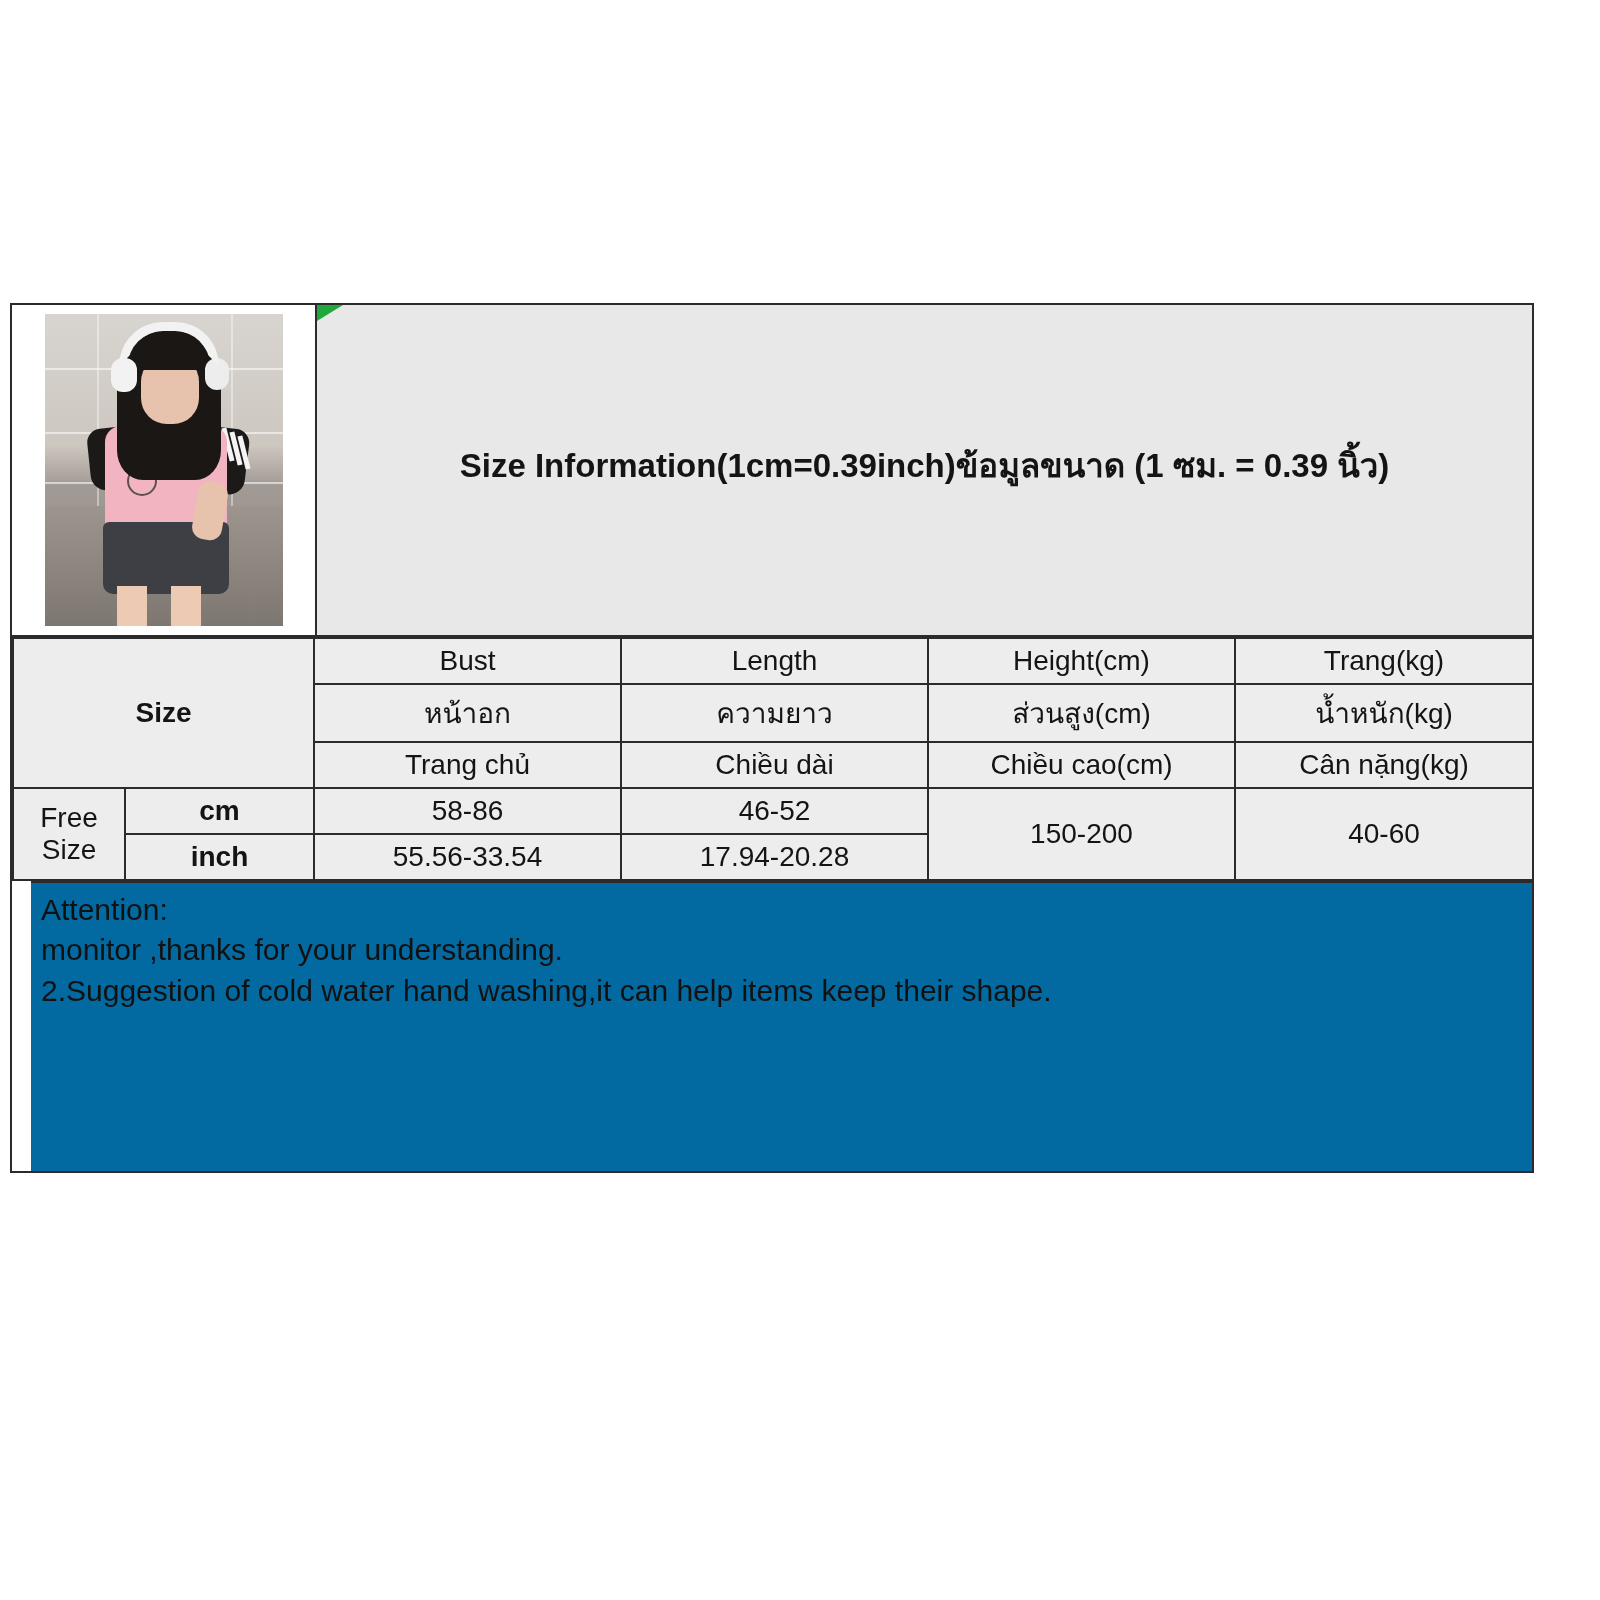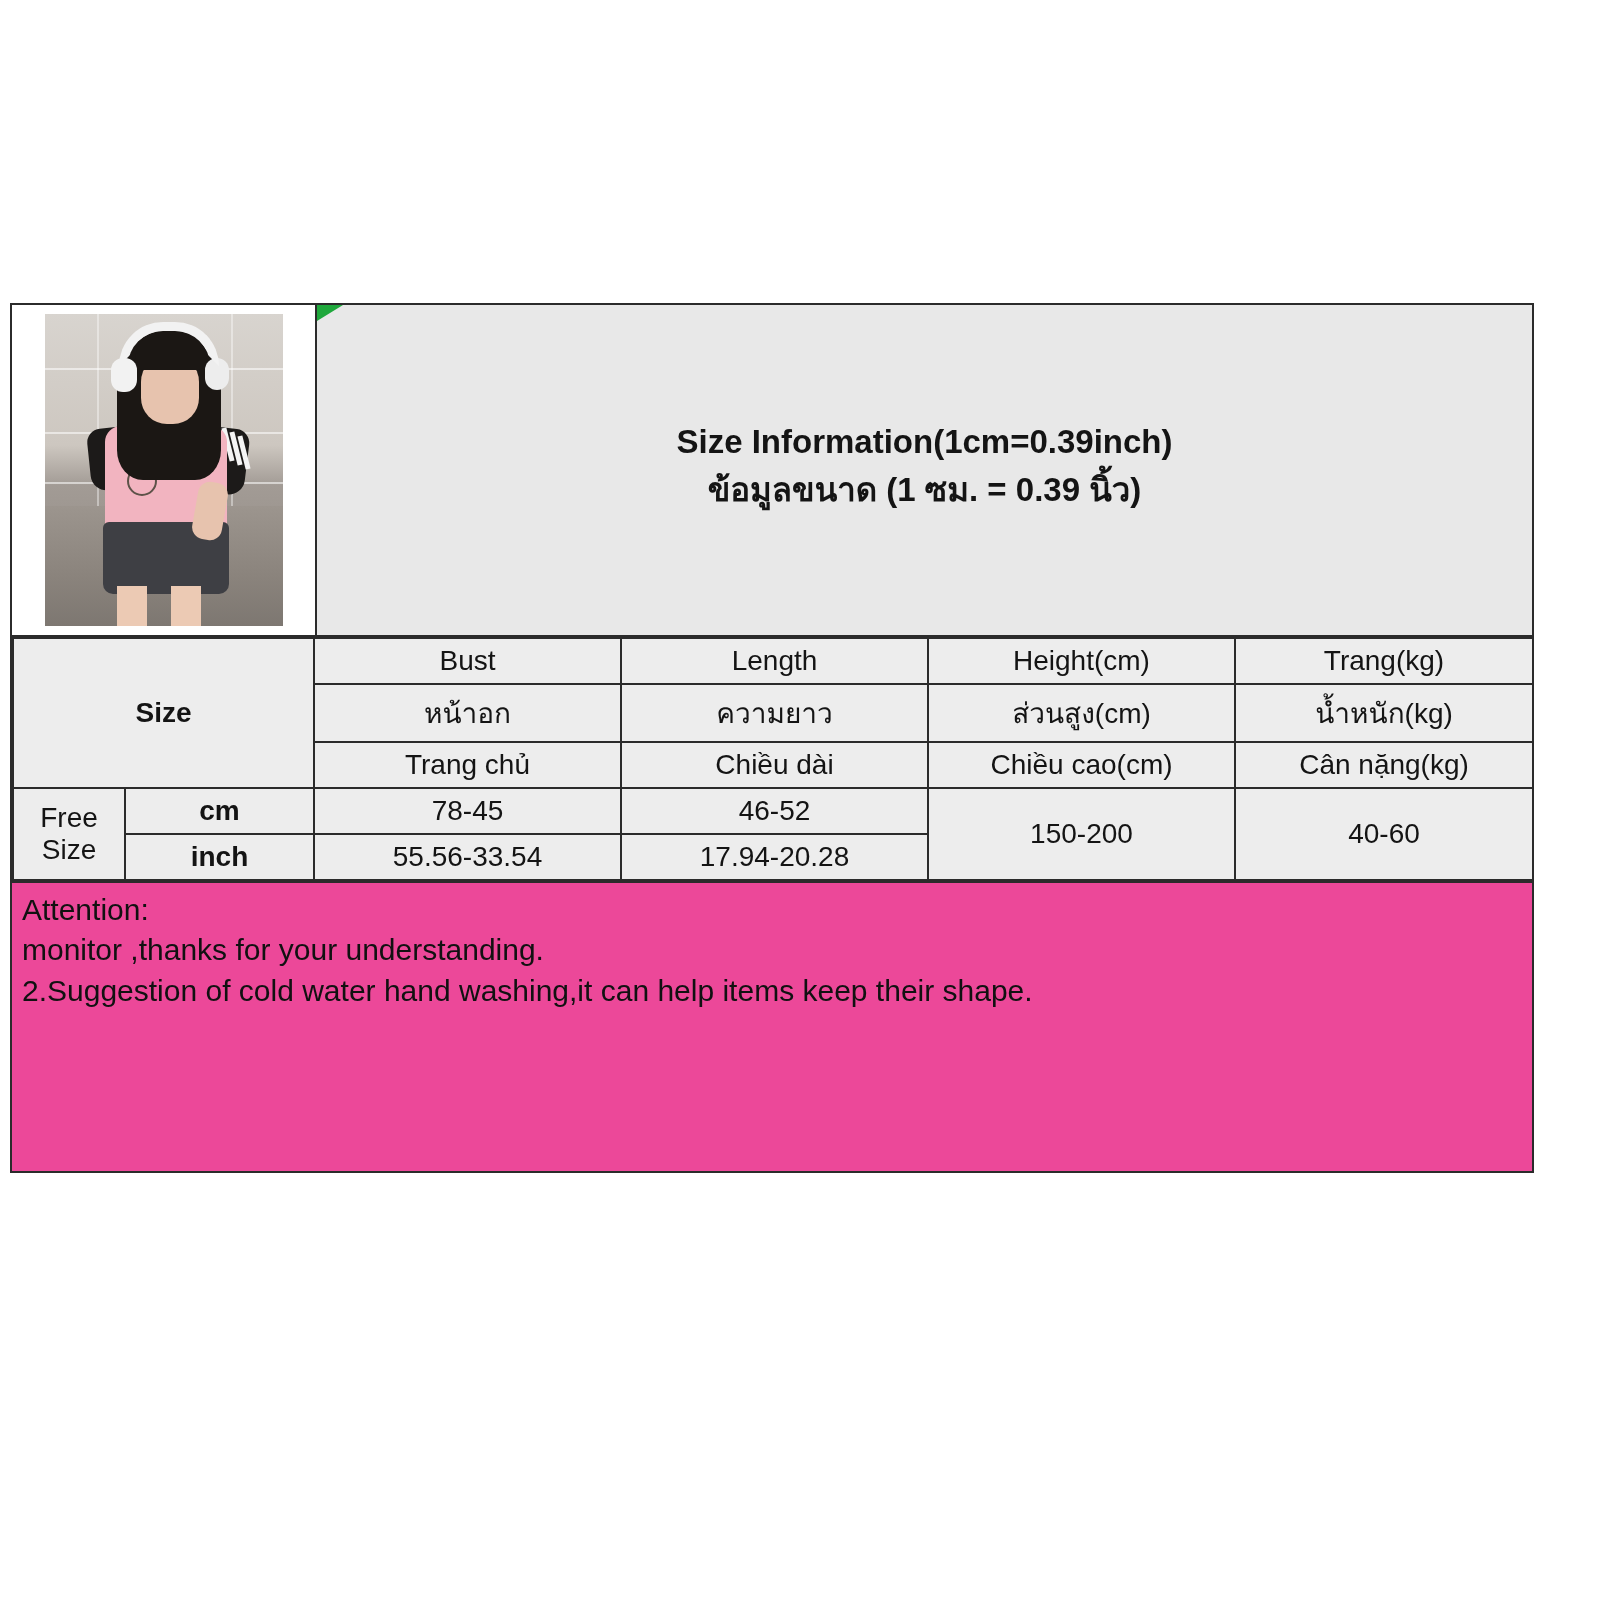--- a/index.html
+++ b/index.html
@@ -202,21 +202,20 @@
     width: 26px;
     height: 16px;
     background: #1fa83c;
     clip-path: polygon(0 0, 100% 0, 0 100%);
   }
 
   .title-cell {
     flex: 1;
     background: #e8e8e8;
     display: flex;
-    flex-direction: column;
     align-items: center;
     justify-content: center;
     padding: 14px 10px 22px 10px;
     box-sizing: border-box;
   }
   .title-line {
     font-weight: bold;
     font-size: 33px;
     color: #141414;
     line-height: 1.45;
@@ -268,21 +267,22 @@
     background: #f3f3f3;
     font-size: 29px;
   }
 
   
   .attention {
     border-top: 2px solid #2b2b2b;
     padding: 8px 10px 10px 10px;
     min-height: 290px;
     box-sizing: border-box;
-    background: #ec4899;
+    background: #0369a1;
+    margin-left: 19px;
   }
   .attention p {
     margin: 0 0 2px 0;
     font-size: 30px;
     line-height: 1.28;
     color: #111111;
     font-family: "Liberation Sans", sans-serif;
   }
 </style>
 </head>
@@ -352,21 +352,21 @@
       </tr>
       <tr>
         <td class="hdr">Trang chủ</td>
         <td class="hdr">Chiều dài</td>
         <td class="hdr">Chiều cao(cm)</td>
         <td class="hdr">Cân nặng(kg)</td>
       </tr>
       <tr>
         <td class="freesize" rowspan="2">Free  Size</td>
         <td class="unit">cm</td>
-        <td class="val">78-45</td>
+        <td class="val">58-86</td>
         <td class="val">46-52</td>
         <td class="span-val" rowspan="2">150-200</td>
         <td class="span-val" rowspan="2">40-60</td>
       </tr>
       <tr>
         <td class="unit">inch</td>
         <td class="val">55.56-33.54</td>
         <td class="val">17.94-20.28</td>
       </tr>
     </tbody>

